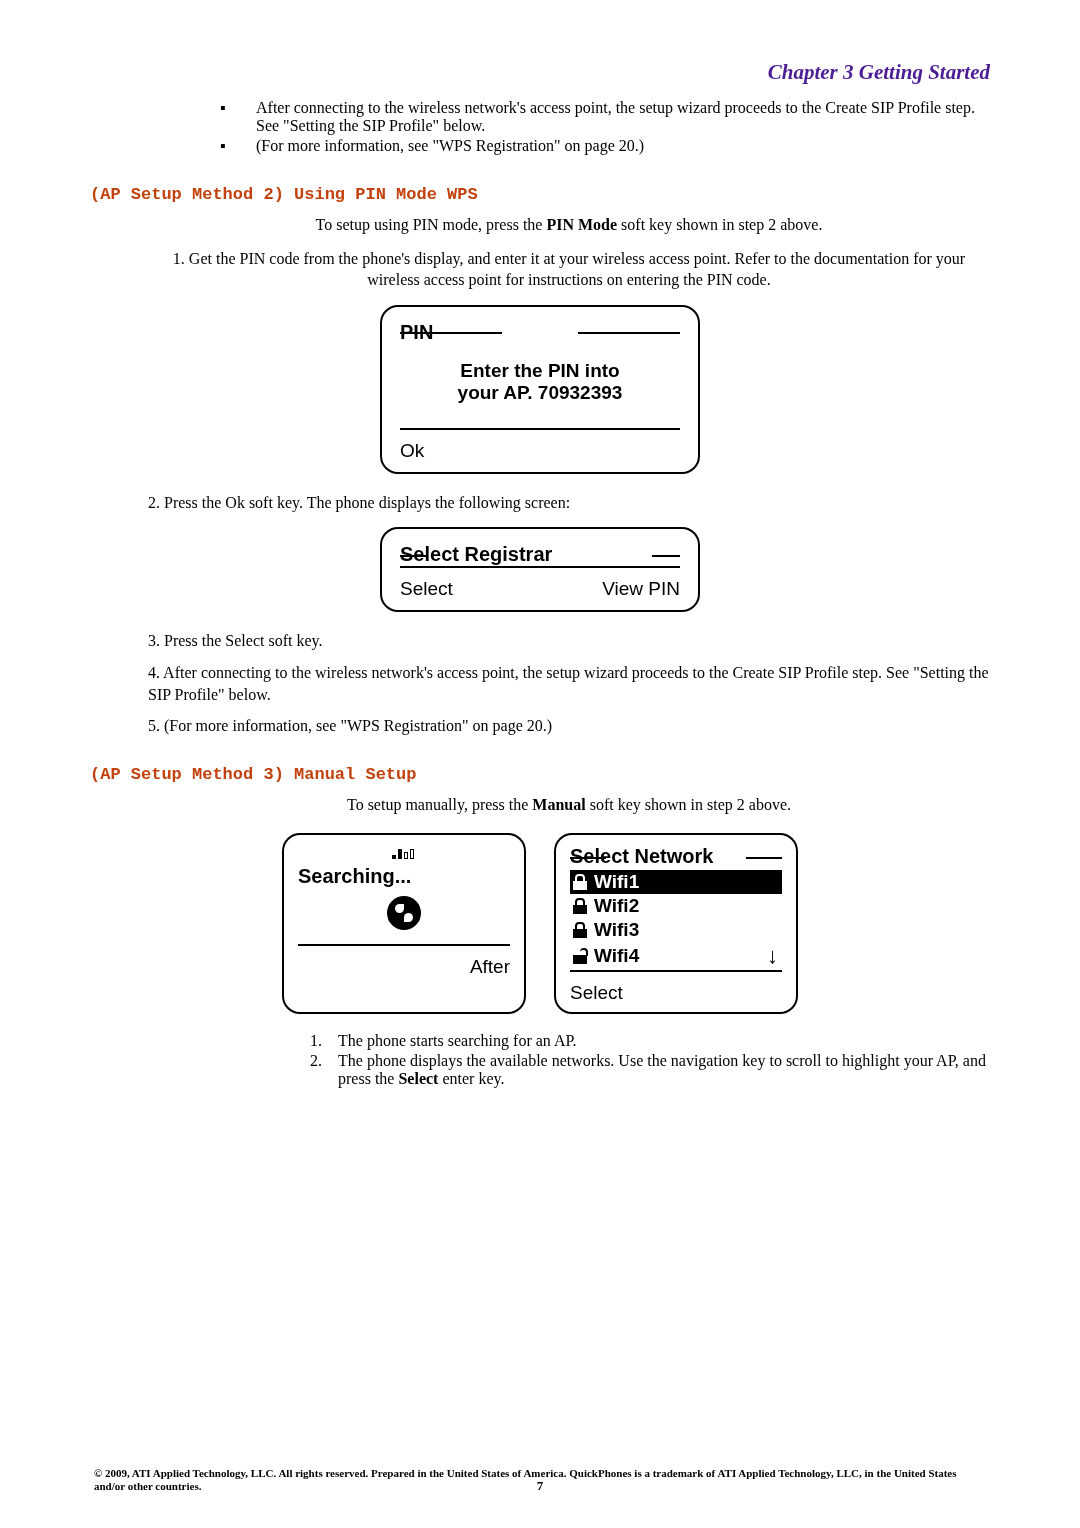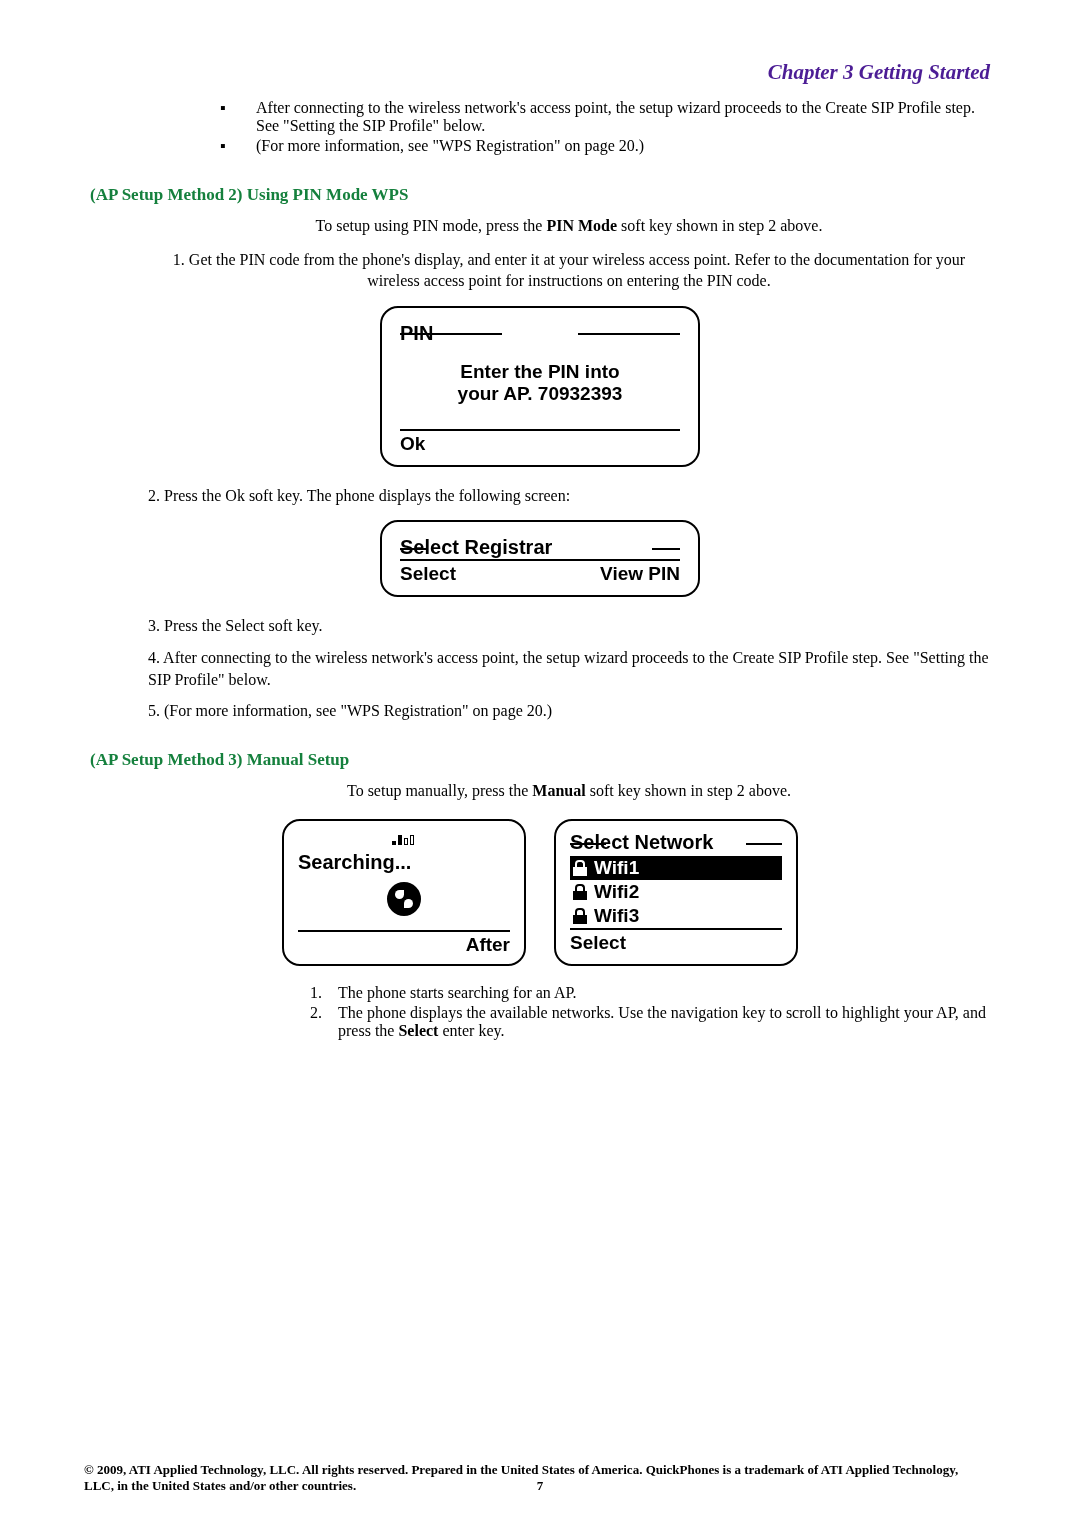--- a/index.html
+++ b/index.html
@@ -29,25 +29,26 @@
     .bullet-item {
       display: flex;
       margin-bottom: 2px;
     }
     .bullet-sq {
       width: 36px;
       flex: 0 0 36px;
     }
     .bullet-txt { flex: 1; }
     .section-heading {
-      color: #15803d;
+      color: #c2410c;
       font-weight: bold;
       font-size: 17px;
       margin-top: 28px;
       margin-bottom: 10px;
+      font-family: Liberation Mono, monospace;
     }
     .para {
       font-size: 16px;
       margin-left: 58px;
       margin-bottom: 12px;
       line-height: 1.35;
       text-align: center;
     }
     .num-item {
       font-size: 16px;
@@ -86,24 +87,24 @@
     .screen-body {
       font-weight: bold;
       font-size: 19px;
       text-align: center;
       padding: 16px 6px 24px 6px;
       min-height: 60px;
     }
     .screen-body.left { text-align: left; }
     .softkey-row {
       border-top: 2px solid #000;
-      padding-top: 2px;
+      padding-top: 10px;
       display: flex;
       justify-content: space-between;
-      font-weight: bold;
+      font-weight: normal;
       font-size: 19px;
     }
     .list-row {
       display: flex;
       align-items: center;
       font-weight: bold;
       font-size: 19px;
       padding: 1px 2px;
     }
     .list-row.sel { background: #000; color: #fff; }
@@ -188,24 +189,24 @@
       margin-left: 220px;
       font-family: "Times New Roman", serif;
       font-size: 16px;
       margin-bottom: 30px;
     }
     .sub-list .row { display:flex; margin-bottom:2px; }
     .sub-list .num { width: 28px; flex:0 0 28px; }
     .footer {
       position: absolute;
       bottom: 34px;
-      left: 84px;
+      left: 94px;
       right: 90px;
       font-family: "Times New Roman", serif;
-      font-size: 13px;
+      font-size: 11px;
       font-weight: bold;
       line-height: 1.25;
     }
     .page-num {
       position: absolute;
       bottom: 34px;
       left: 0;
       width: 1080px;
       text-align: center;
       font-family: "Times New Roman", serif;
@@ -291,20 +292,25 @@
         <span>Wifi1</span>
       </div>
       <div class="list-row">
         <span class="lock-icon"></span>
         <span>Wifi2</span>
       </div>
       <div class="list-row">
         <span class="lock-icon"></span>
         <span>Wifi3</span>
       </div>
+      <div class="list-row">
+        <span class="lock-icon open"></span>
+        <span>Wifi4</span>
+        <span class="down-arrow">↓</span>
+      </div>
     </div>
     <div class="softkey-row" style="border-top:2px solid #000;">
       <span>Select</span>
       <span></span>
     </div>
   </div>
 </div>
 
 <div class="sub-list">
   <div class="row">

